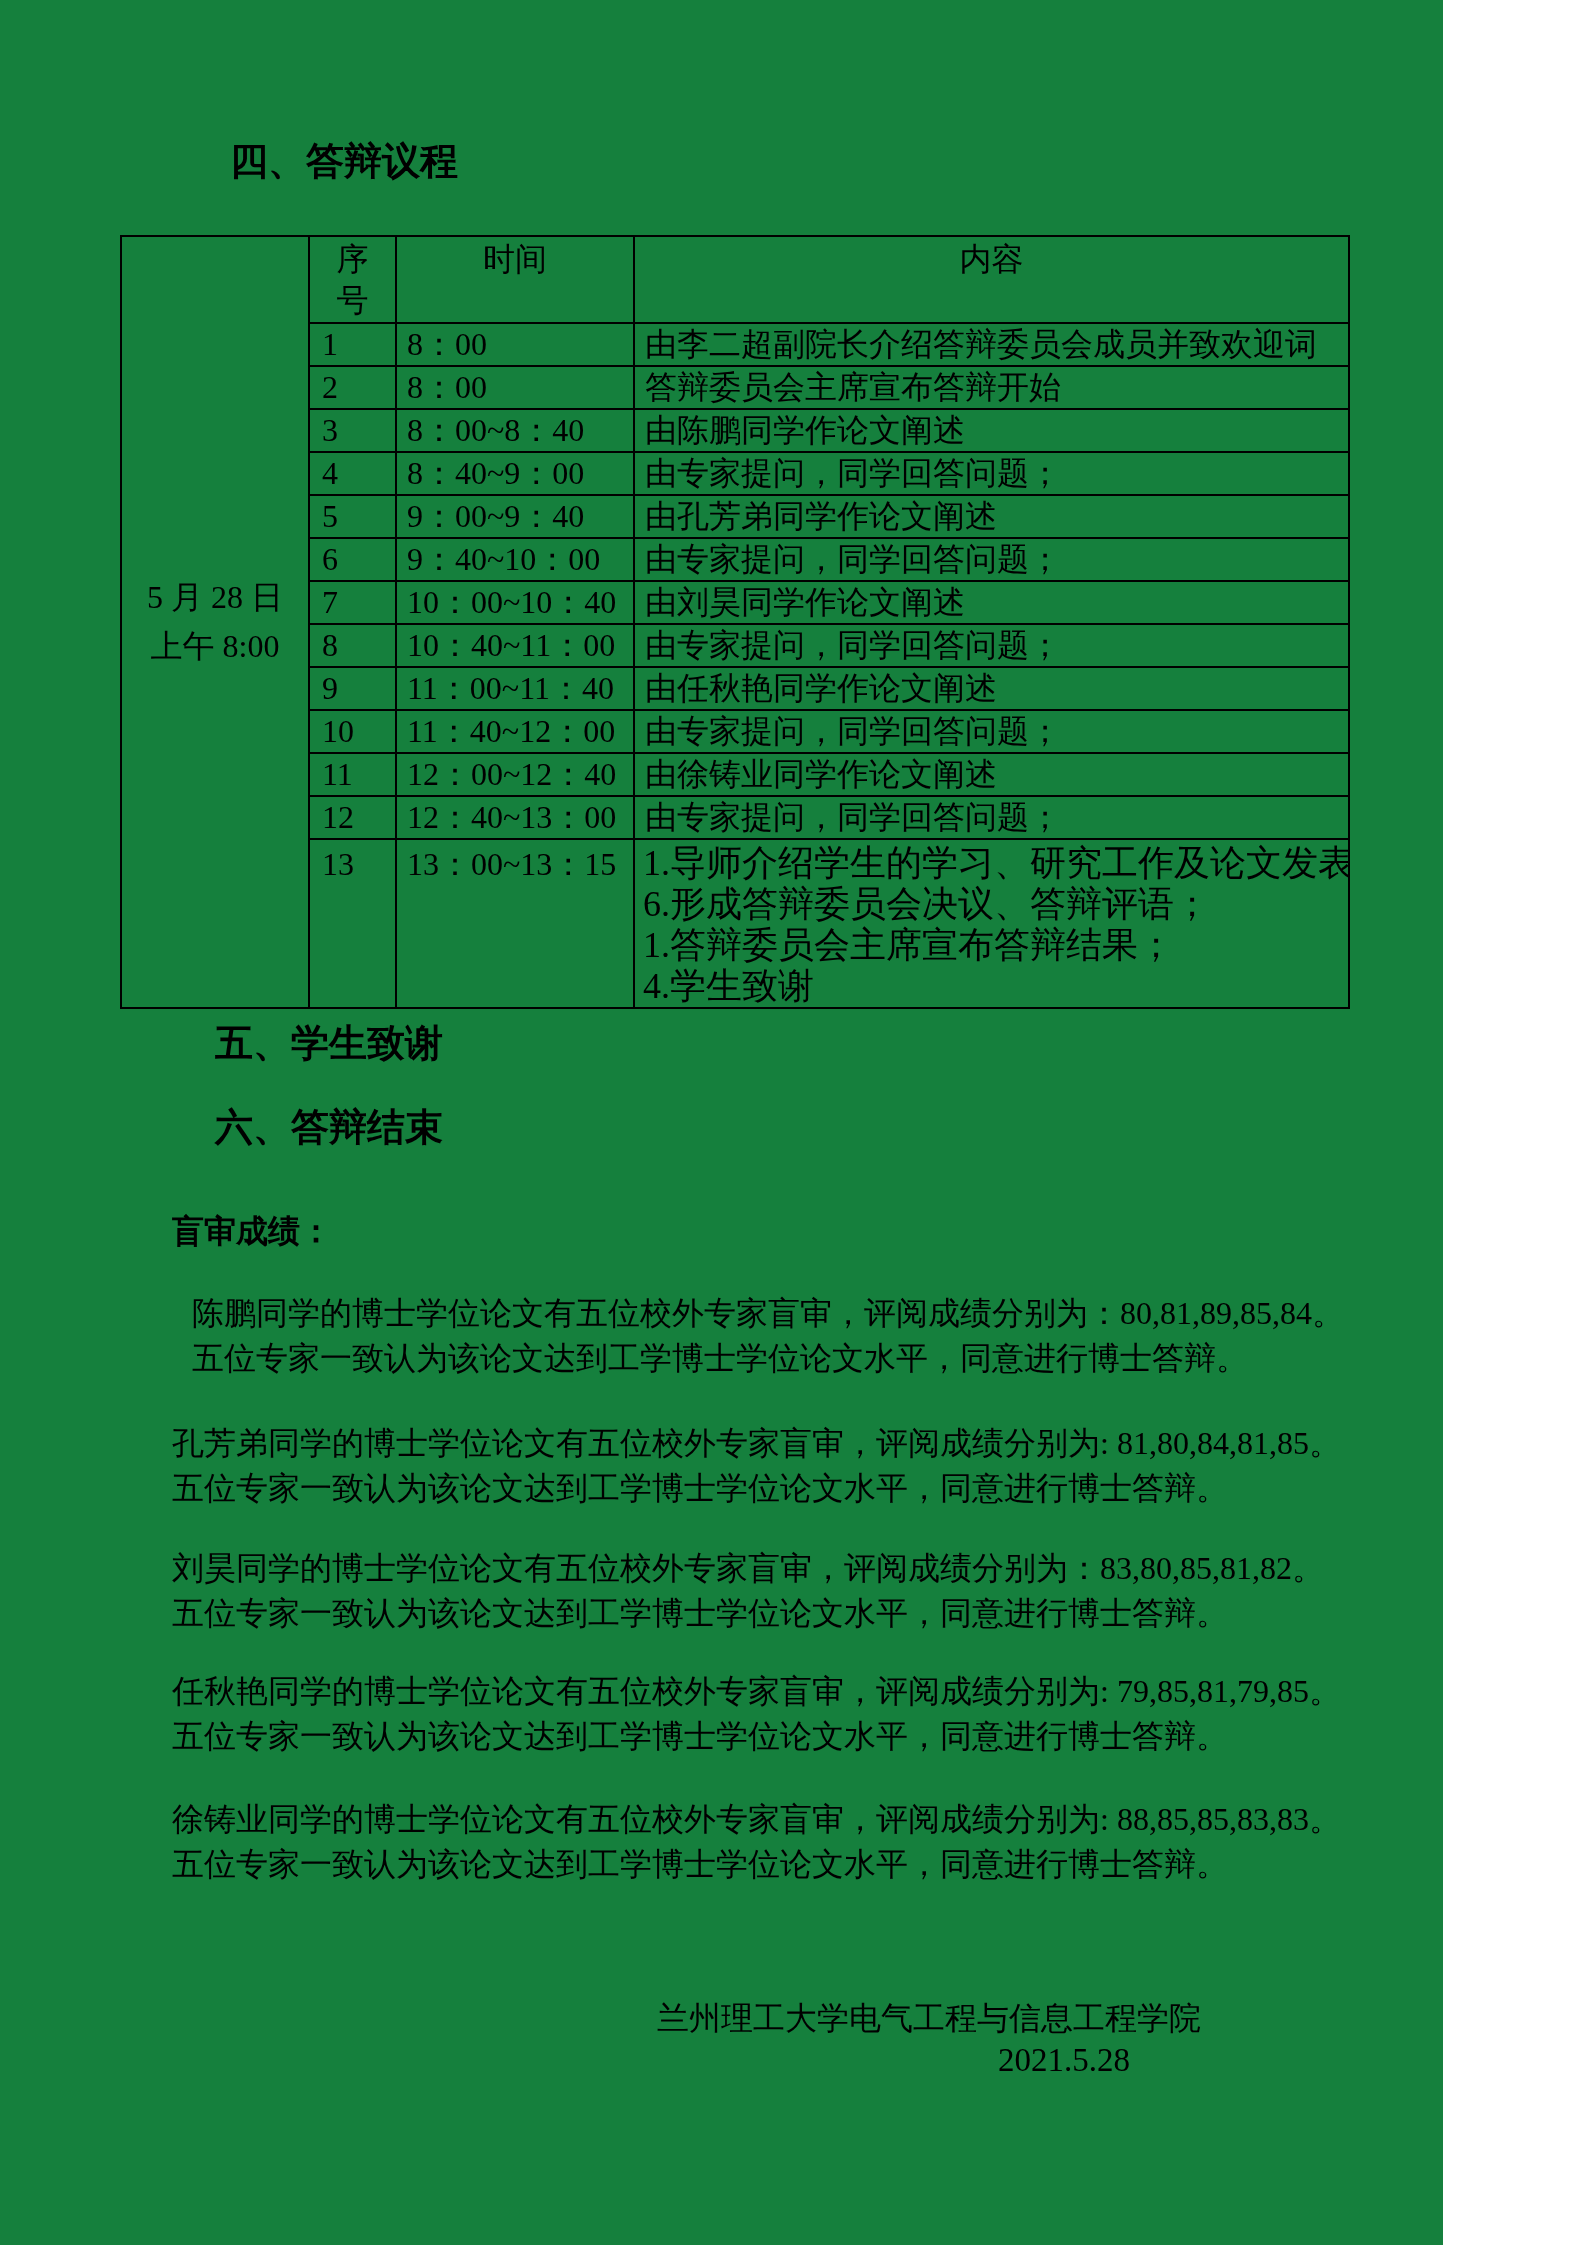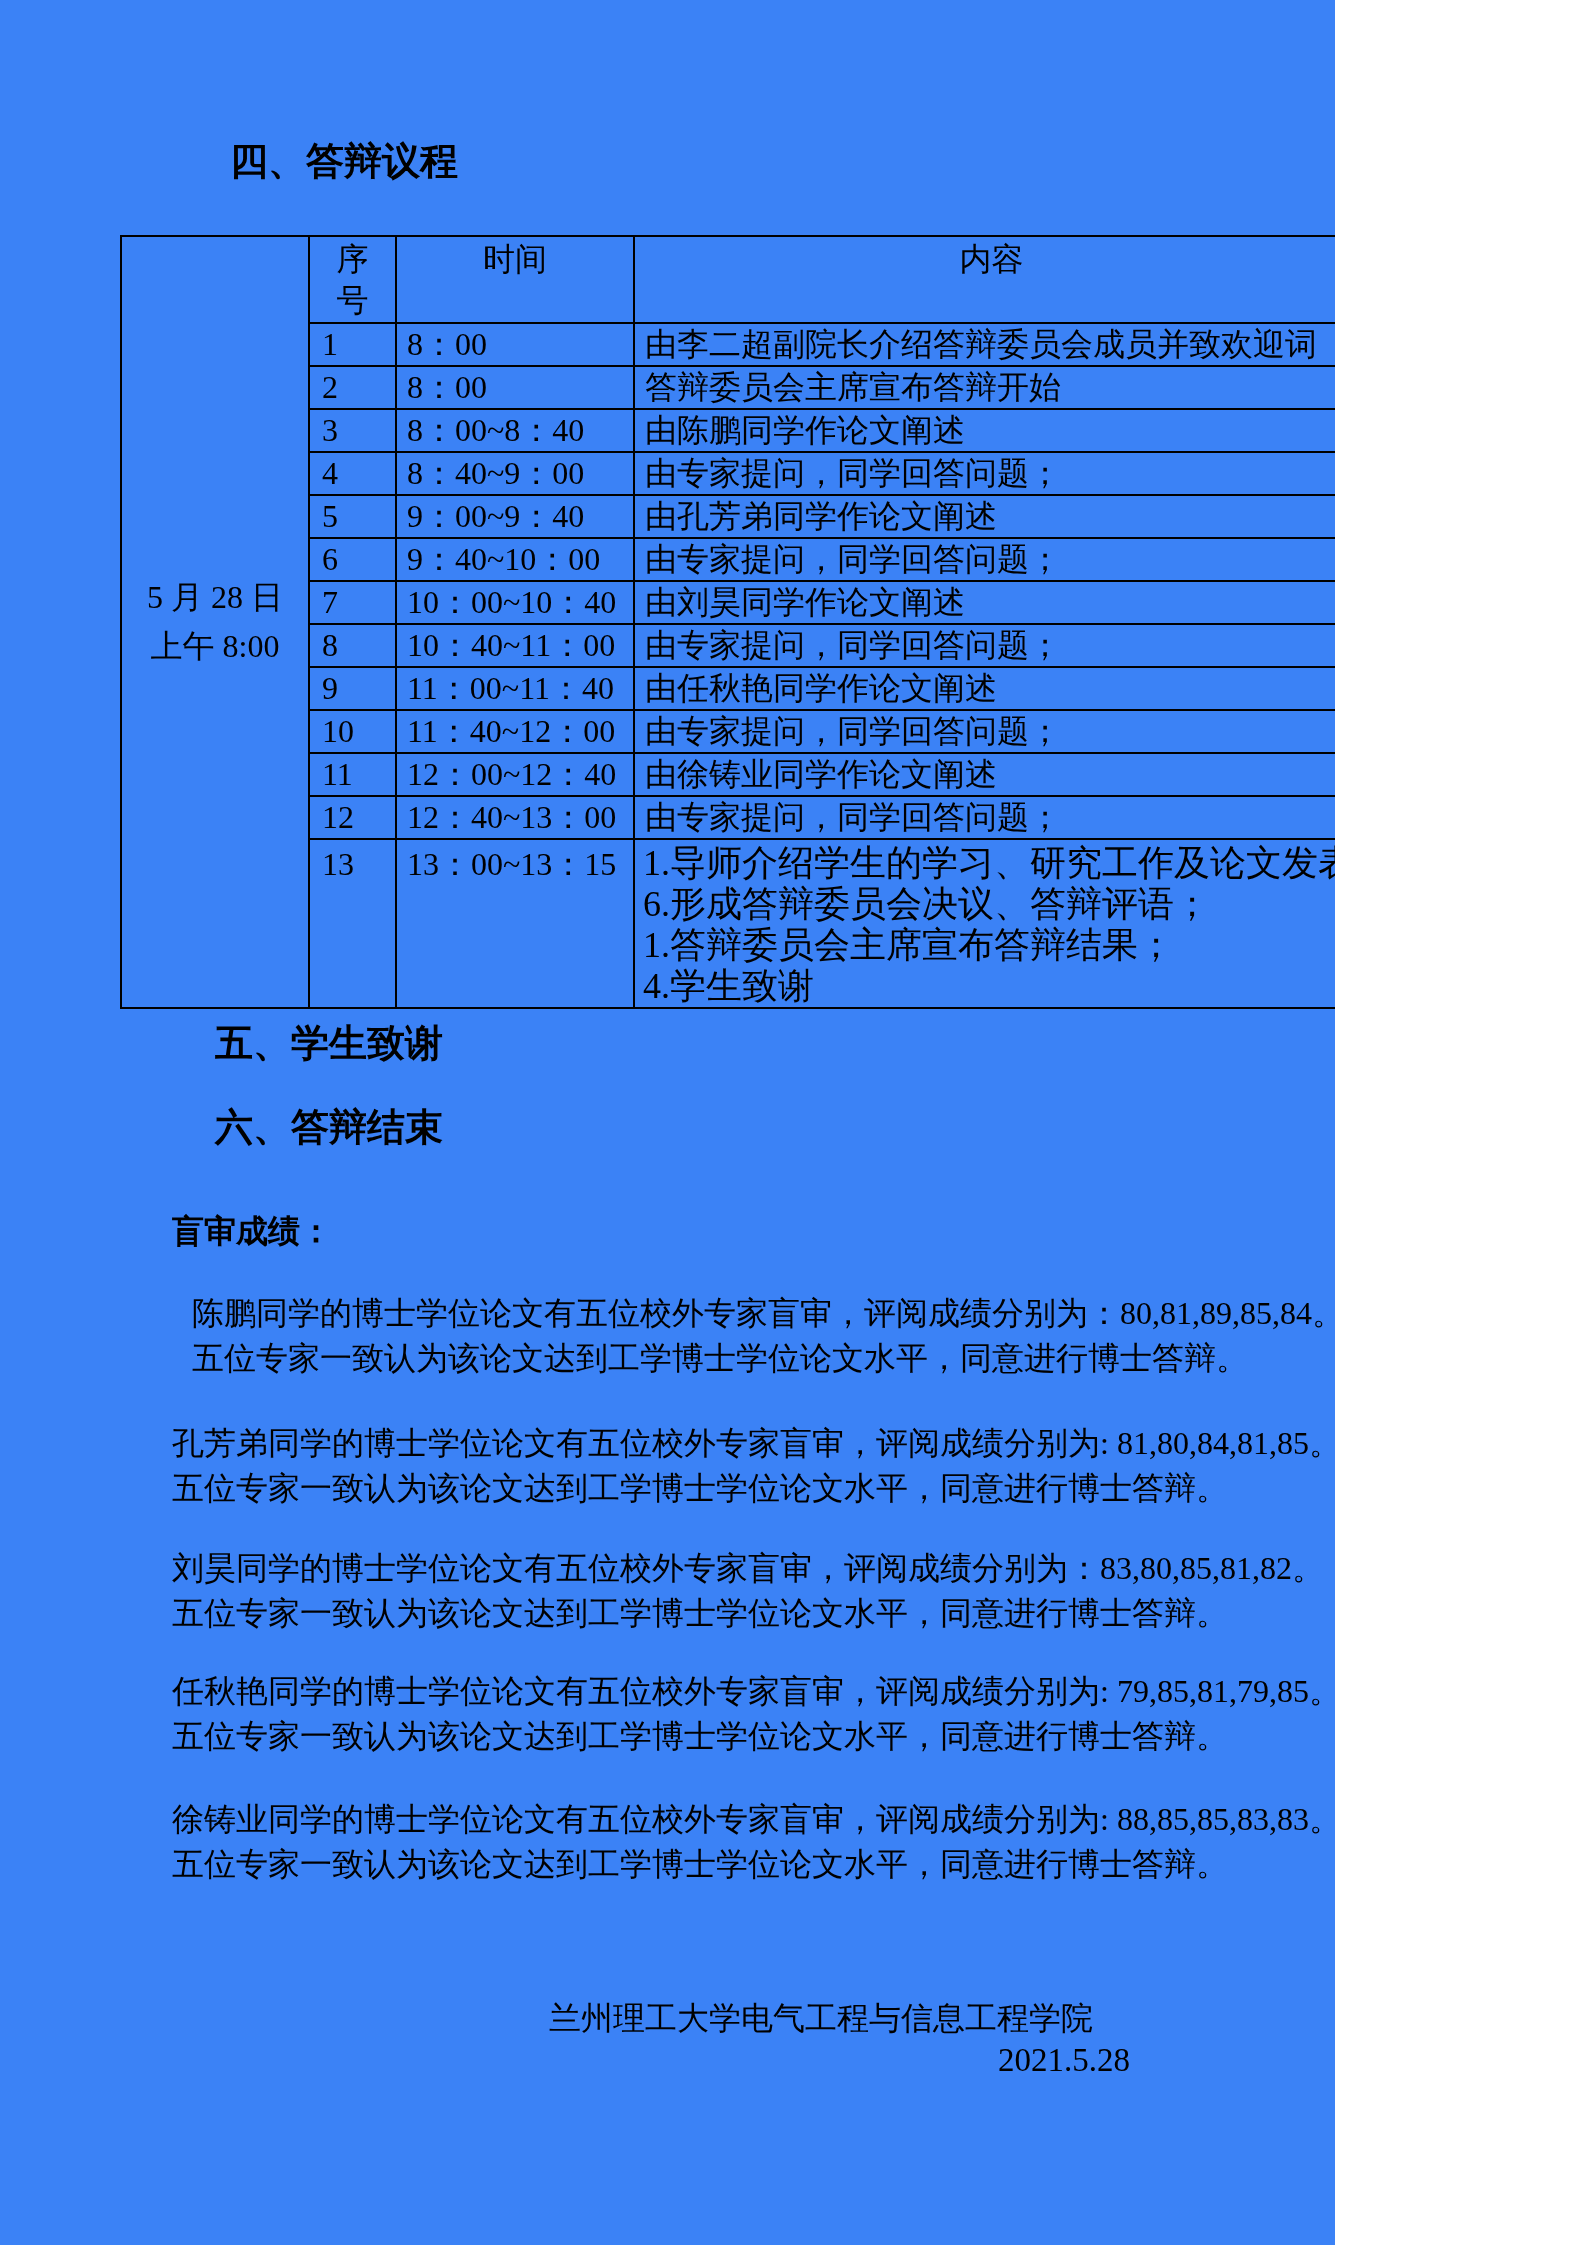--- a/index.html
+++ b/index.html
@@ -2,23 +2,23 @@
 <html lang="zh"><head>
 <meta charset="utf-8">
 <style>
   html, body {
     margin: 0;
     padding: 0;
     background: #ffffff;
   }
   .page {
     position: relative;
-    width: 1335px;
+    width: 1443px;
     height: 2245px;
-    background: #3b82f6;
+    background: #15803d;
     color: #000000;
     font-family: "Liberation Serif", "DejaVu Serif", serif;
     overflow: hidden;
   }
   .sec-title {
     position: absolute;
     font-size: 38px;
     font-weight: 700;
     line-height: 1.15;
     white-space: nowrap;

